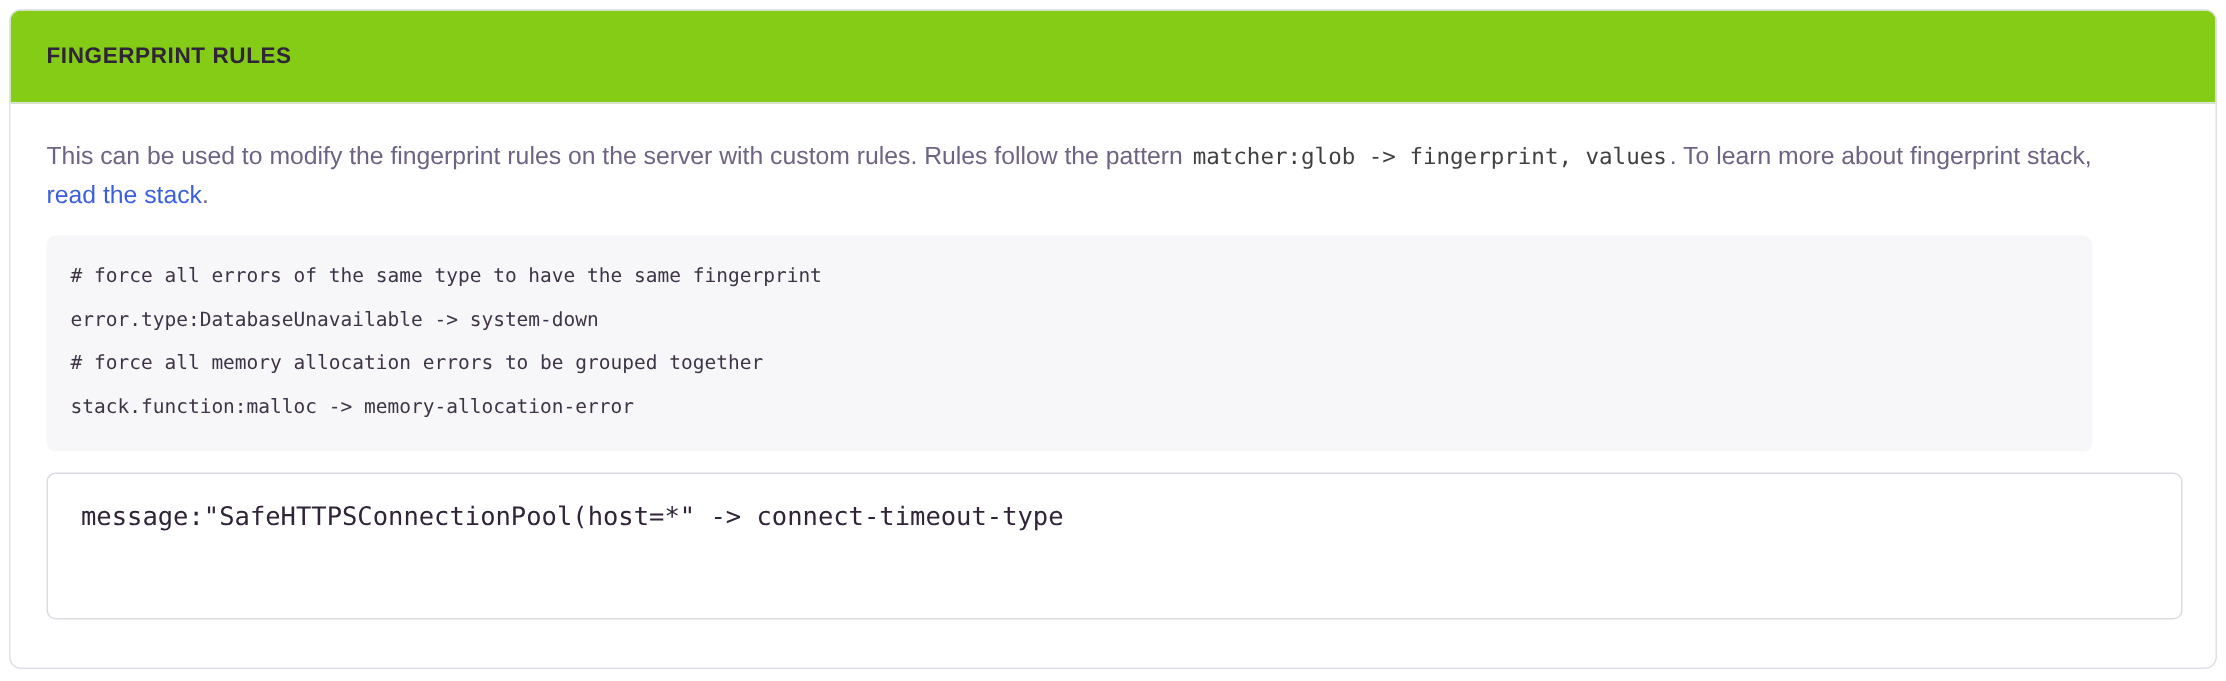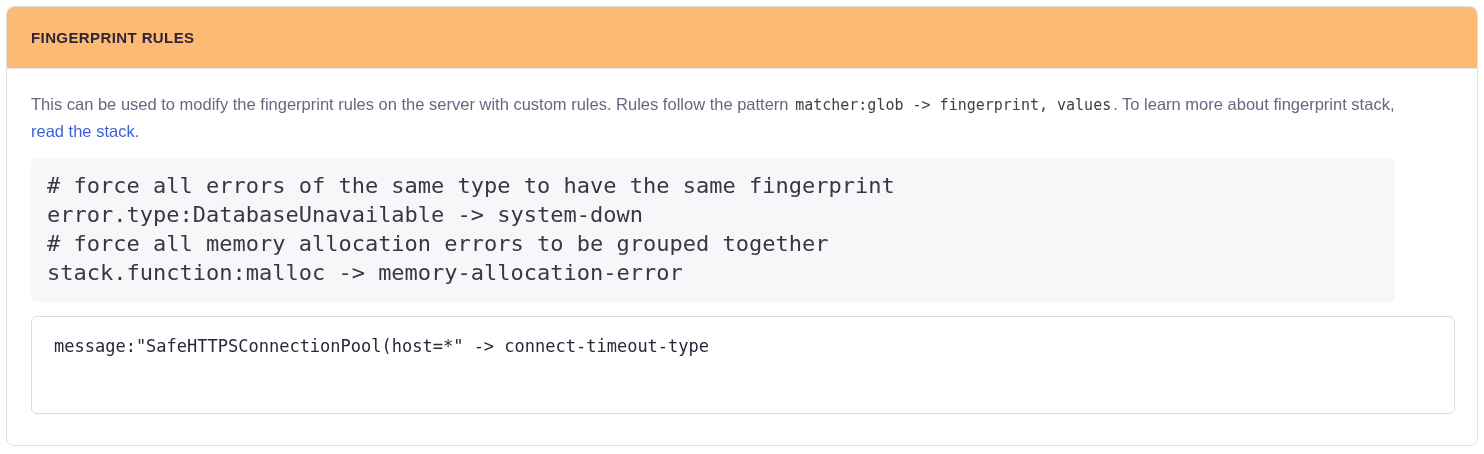--- a/index.html
+++ b/index.html
@@ -24,21 +24,21 @@
     box-sizing: border-box;
     border: 1px solid #e1e0e9;
     border-radius: 8px;
     background: #ffffff;
     overflow: hidden;
   }
 
   .panel-header {
     height: 62px;
     box-sizing: border-box;
-    background: #fdba74;
+    background: #84cc16;
     border-bottom: 1px solid #e2e2ea;
     display: flex;
     align-items: center;
     padding: 0 24px;
   }
 
   .panel-header-title {
     font-size: 15px;
     font-weight: bold;
     letter-spacing: 0.4px;
@@ -76,21 +76,21 @@
     border-radius: 6px;
     padding: 13px 16px 15px 16px;
     margin: 0 0 14px 0;
     width: 1364px;
     box-sizing: border-box;
   }
 
   .code-block pre {
     margin: 0;
     font-family: "DejaVu Sans Mono", "Liberation Mono", monospace;
-    font-size: 22px;
+    font-size: 13px;
     line-height: 29px;
     color: #3d3447;
     white-space: pre;
   }
 
   .rules-input {
     display: block;
     box-sizing: border-box;
     width: 1424px;
     height: 98px;

